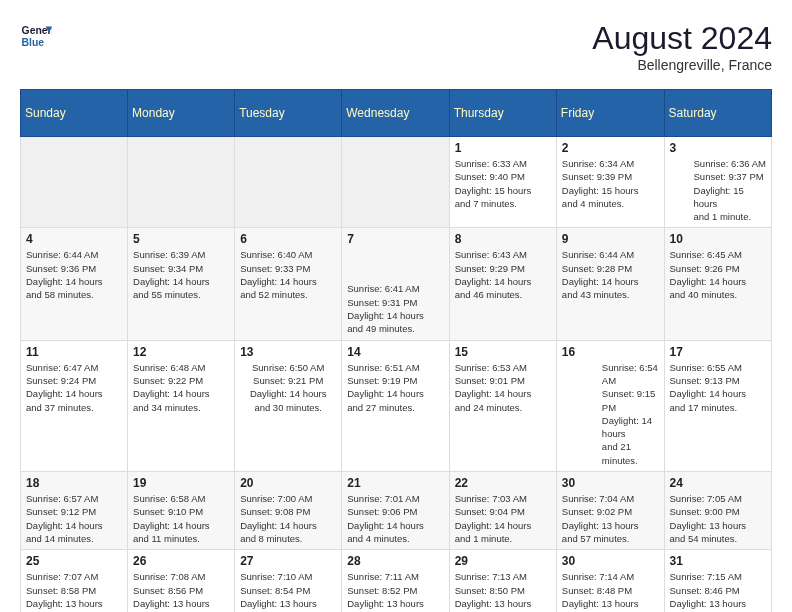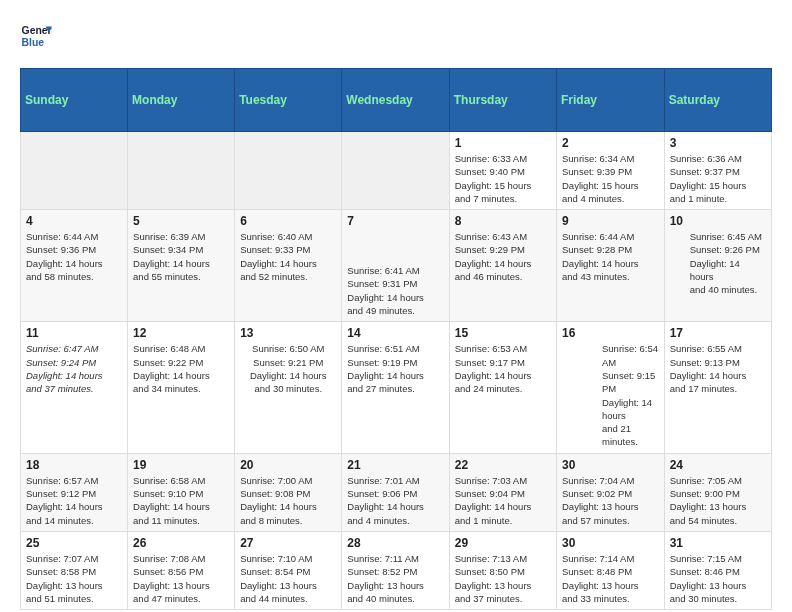--- a/index.html
+++ b/index.html
@@ -37,24 +37,24 @@
       font-size: 14px;
       color: #333;
     }
     .calendar {
       width: 100%;
       border-collapse: collapse;
       border: 1px solid #ccc;
     }
     .calendar th {
       background: #2563a8;
-      color: #86efac;
+      color: #fef9c3;
       font-size: 12px;
-      font-weight: bold;
-      padding: 24px 4px;
+      font-weight: normal;
+      padding: 16px 4px;
       text-align: left;
       border: 1px solid #1a4a8a;
     }
     .calendar td {
       vertical-align: top;
       padding: 4px 5px;
       font-size: 10px;
       color: #333;
       border: 1px solid #ddd;
       width: 108px;
@@ -84,20 +84,22 @@
 
 <div class="header">
   <div class="logo">
     <svg class="logo-icon" viewBox="0 0 40 40">
       <text x="2" y="18" font-size="13" font-weight="bold" fill="#1a1a2e">General</text>
       <text x="2" y="32" font-size="13" font-weight="bold" fill="#2563a8">Blue</text>
       <polygon points="32,8 40,8 36,16" fill="#2563a8"></polygon>
     </svg>
   </div>
   <div class="title-block">
+    <div class="month-year">August 2024</div>
+    <div class="location">Bellengreville, France</div>
   </div>
 </div>
 
 <table class="calendar">
   <thead>
     <tr>
     <th>Sunday</th>
         <th>Monday</th>
         <th>Tuesday</th>
         <th>Wednesday</th>
@@ -121,21 +123,21 @@
         </td>
         <td>
           <div class="day-number">2</div>
           <div class="day-info" style="white-space: pre-line;">Sunrise: 6:34 AM
 Sunset: 9:39 PM
 Daylight: 15 hours
 and 4 minutes.</div>
         </td>
         <td>
           <div class="day-number">3</div>
-          <div class="day-info" style="white-space: pre-line;">Sunrise: 6:36 AM
+          <div class="day-info" style="white-space: pre-line; margin-left: 24px;">Sunrise: 6:36 AM
 Sunset: 9:37 PM
 Daylight: 15 hours
 and 1 minute.</div>
         </td>
       </tr>
       <tr>
         <td>
           <div class="day-number">4</div>
           <div class="day-info" style="white-space: pre-line;">Sunrise: 6:44 AM
 Sunset: 9:36 PM
@@ -172,30 +174,30 @@
         </td>
         <td>
           <div class="day-number">9</div>
           <div class="day-info" style="white-space: pre-line;">Sunrise: 6:44 AM
 Sunset: 9:28 PM
 Daylight: 14 hours
 and 43 minutes.</div>
         </td>
         <td>
           <div class="day-number">10</div>
-          <div class="day-info" style="white-space: pre-line; margin-left: 20px;">Sunrise: 6:45 AM
+          <div class="day-info" style="white-space: pre-line;">Sunrise: 6:45 AM
 Sunset: 9:26 PM
 Daylight: 14 hours
 and 40 minutes.</div>
         </td>
       </tr>
       <tr>
         <td>
           <div class="day-number">11</div>
-          <div class="day-info" style="white-space: pre-line; font-style: italic;">Sunrise: 6:47 AM
+          <div class="day-info" style="white-space: pre-line;">Sunrise: 6:47 AM
 Sunset: 9:24 PM
 Daylight: 14 hours
 and 37 minutes.</div>
         </td>
         <td>
           <div class="day-number">12</div>
           <div class="day-info" style="white-space: pre-line;">Sunrise: 6:48 AM
 Sunset: 9:22 PM
 Daylight: 14 hours
 and 34 minutes.</div>
@@ -210,21 +212,21 @@
         <td>
           <div class="day-number">14</div>
           <div class="day-info" style="white-space: pre-line;">Sunrise: 6:51 AM
 Sunset: 9:19 PM
 Daylight: 14 hours
 and 27 minutes.</div>
         </td>
         <td>
           <div class="day-number">15</div>
           <div class="day-info" style="white-space: pre-line;">Sunrise: 6:53 AM
-Sunset: 9:17 PM
+Sunset: 9:01 PM
 Daylight: 14 hours
 and 24 minutes.</div>
         </td>
         <td>
           <div class="day-number">16</div>
           <div class="day-info" style="white-space: pre-line; margin-left: 40px;">Sunrise: 6:54 AM
 Sunset: 9:15 PM
 Daylight: 14 hours
 and 21 minutes.</div>
         </td>

